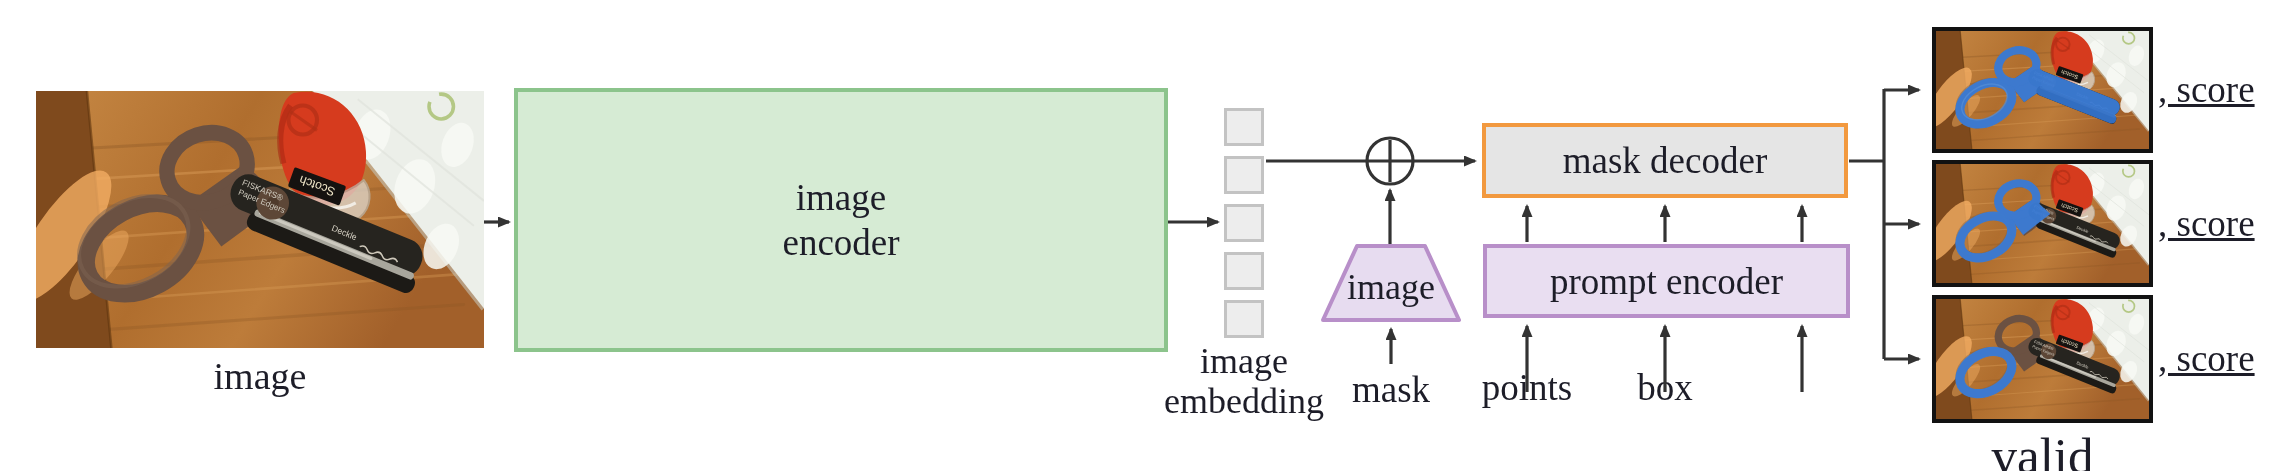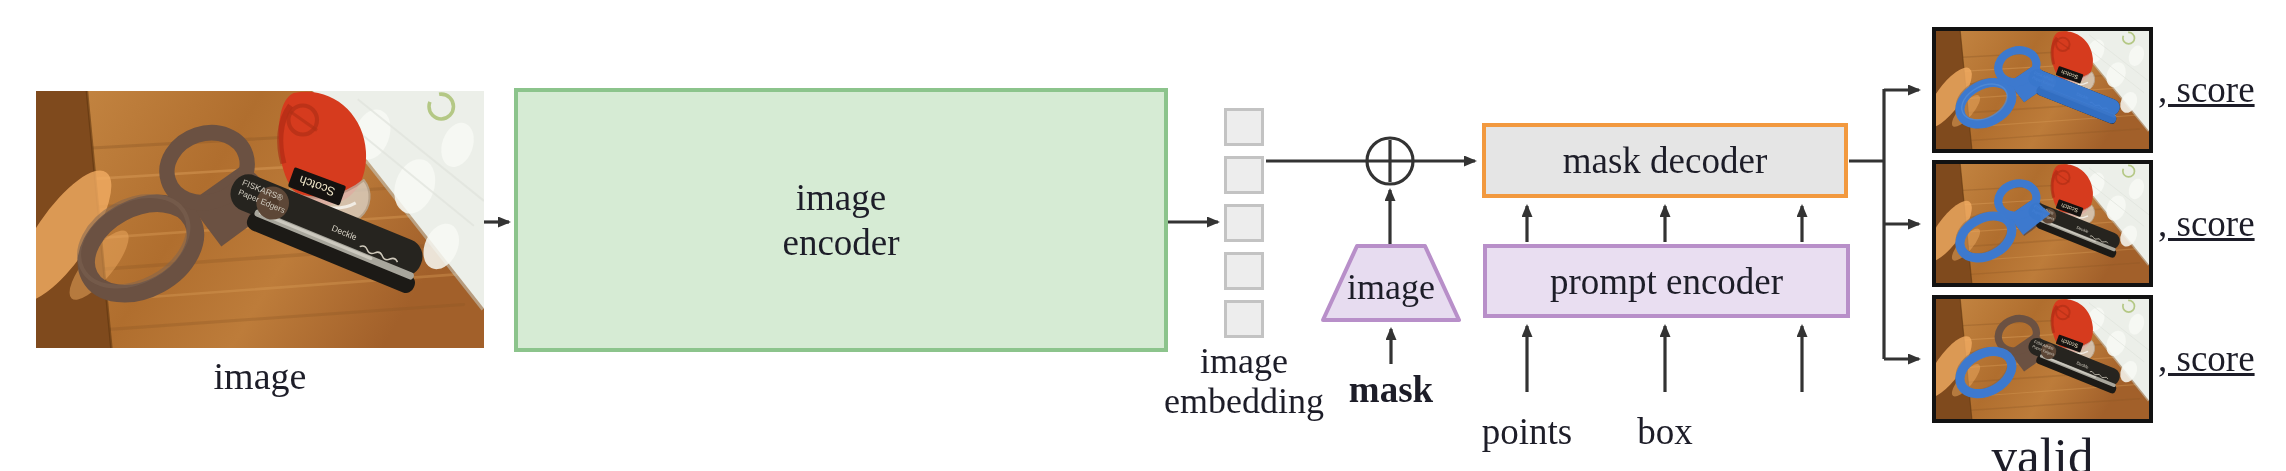--- a/index.html
+++ b/index.html
@@ -12,22 +12,22 @@
   .box{position:absolute;box-sizing:border-box;display:flex;align-items:center;justify-content:center;text-align:center;}
   #encoder-box{left:514px;top:88px;width:654px;height:264px;background:#d6ebd4;border:4px solid #8cc48c;font-size:37px;line-height:1.22;}
   #decoder-box{left:1482px;top:123px;width:366px;height:75px;background:#e5e5e5;border:4px solid #f2993f;font-size:37px;}
   #prompt-box{left:1483px;top:244px;width:367px;height:74px;background:#e9def1;border:4px solid #b88fc9;font-size:37px;}
   .sq{position:absolute;left:1224px;width:40px;height:38px;box-sizing:border-box;background:#ededed;border:3px solid #c3c3c3;}
   .thumb{position:absolute;left:1932px;width:221px;box-sizing:border-box;border:4px solid #121212;background:#b5742f;}
   .thumb svg{display:block;width:100%;height:100%;}
   #cap-image{left:36px;top:354px;width:448px;font-size:38px;}
   #cap-embed{left:1134px;top:341px;width:220px;font-size:36px;line-height:1.12;}
   #conv-label{left:1319px;top:266px;width:144px;font-size:36px;}
-  #mask-label{left:1321px;top:368px;width:140px;font-size:37px;font-weight:bold;}
-  .pin-label{top:366px;width:140px;font-size:37px;margin-top:44px;}
+  #mask-label{left:1321px;top:368px;width:140px;font-size:37px;}
+  .pin-label{top:366px;width:140px;font-size:37px;}
   .score{position:absolute;left:2158px;height:44px;line-height:44px;font-size:37px;text-decoration:underline;}
   #cap-valid{left:1922px;top:427px;width:241px;font-size:51px;}
   #connectors{position:absolute;left:0;top:0;pointer-events:none;z-index:6;}
   #conv-shape{position:absolute;left:1319px;top:242px;}
 </style>
 </head>
 <body>
 
 <div id="canvas">
 

